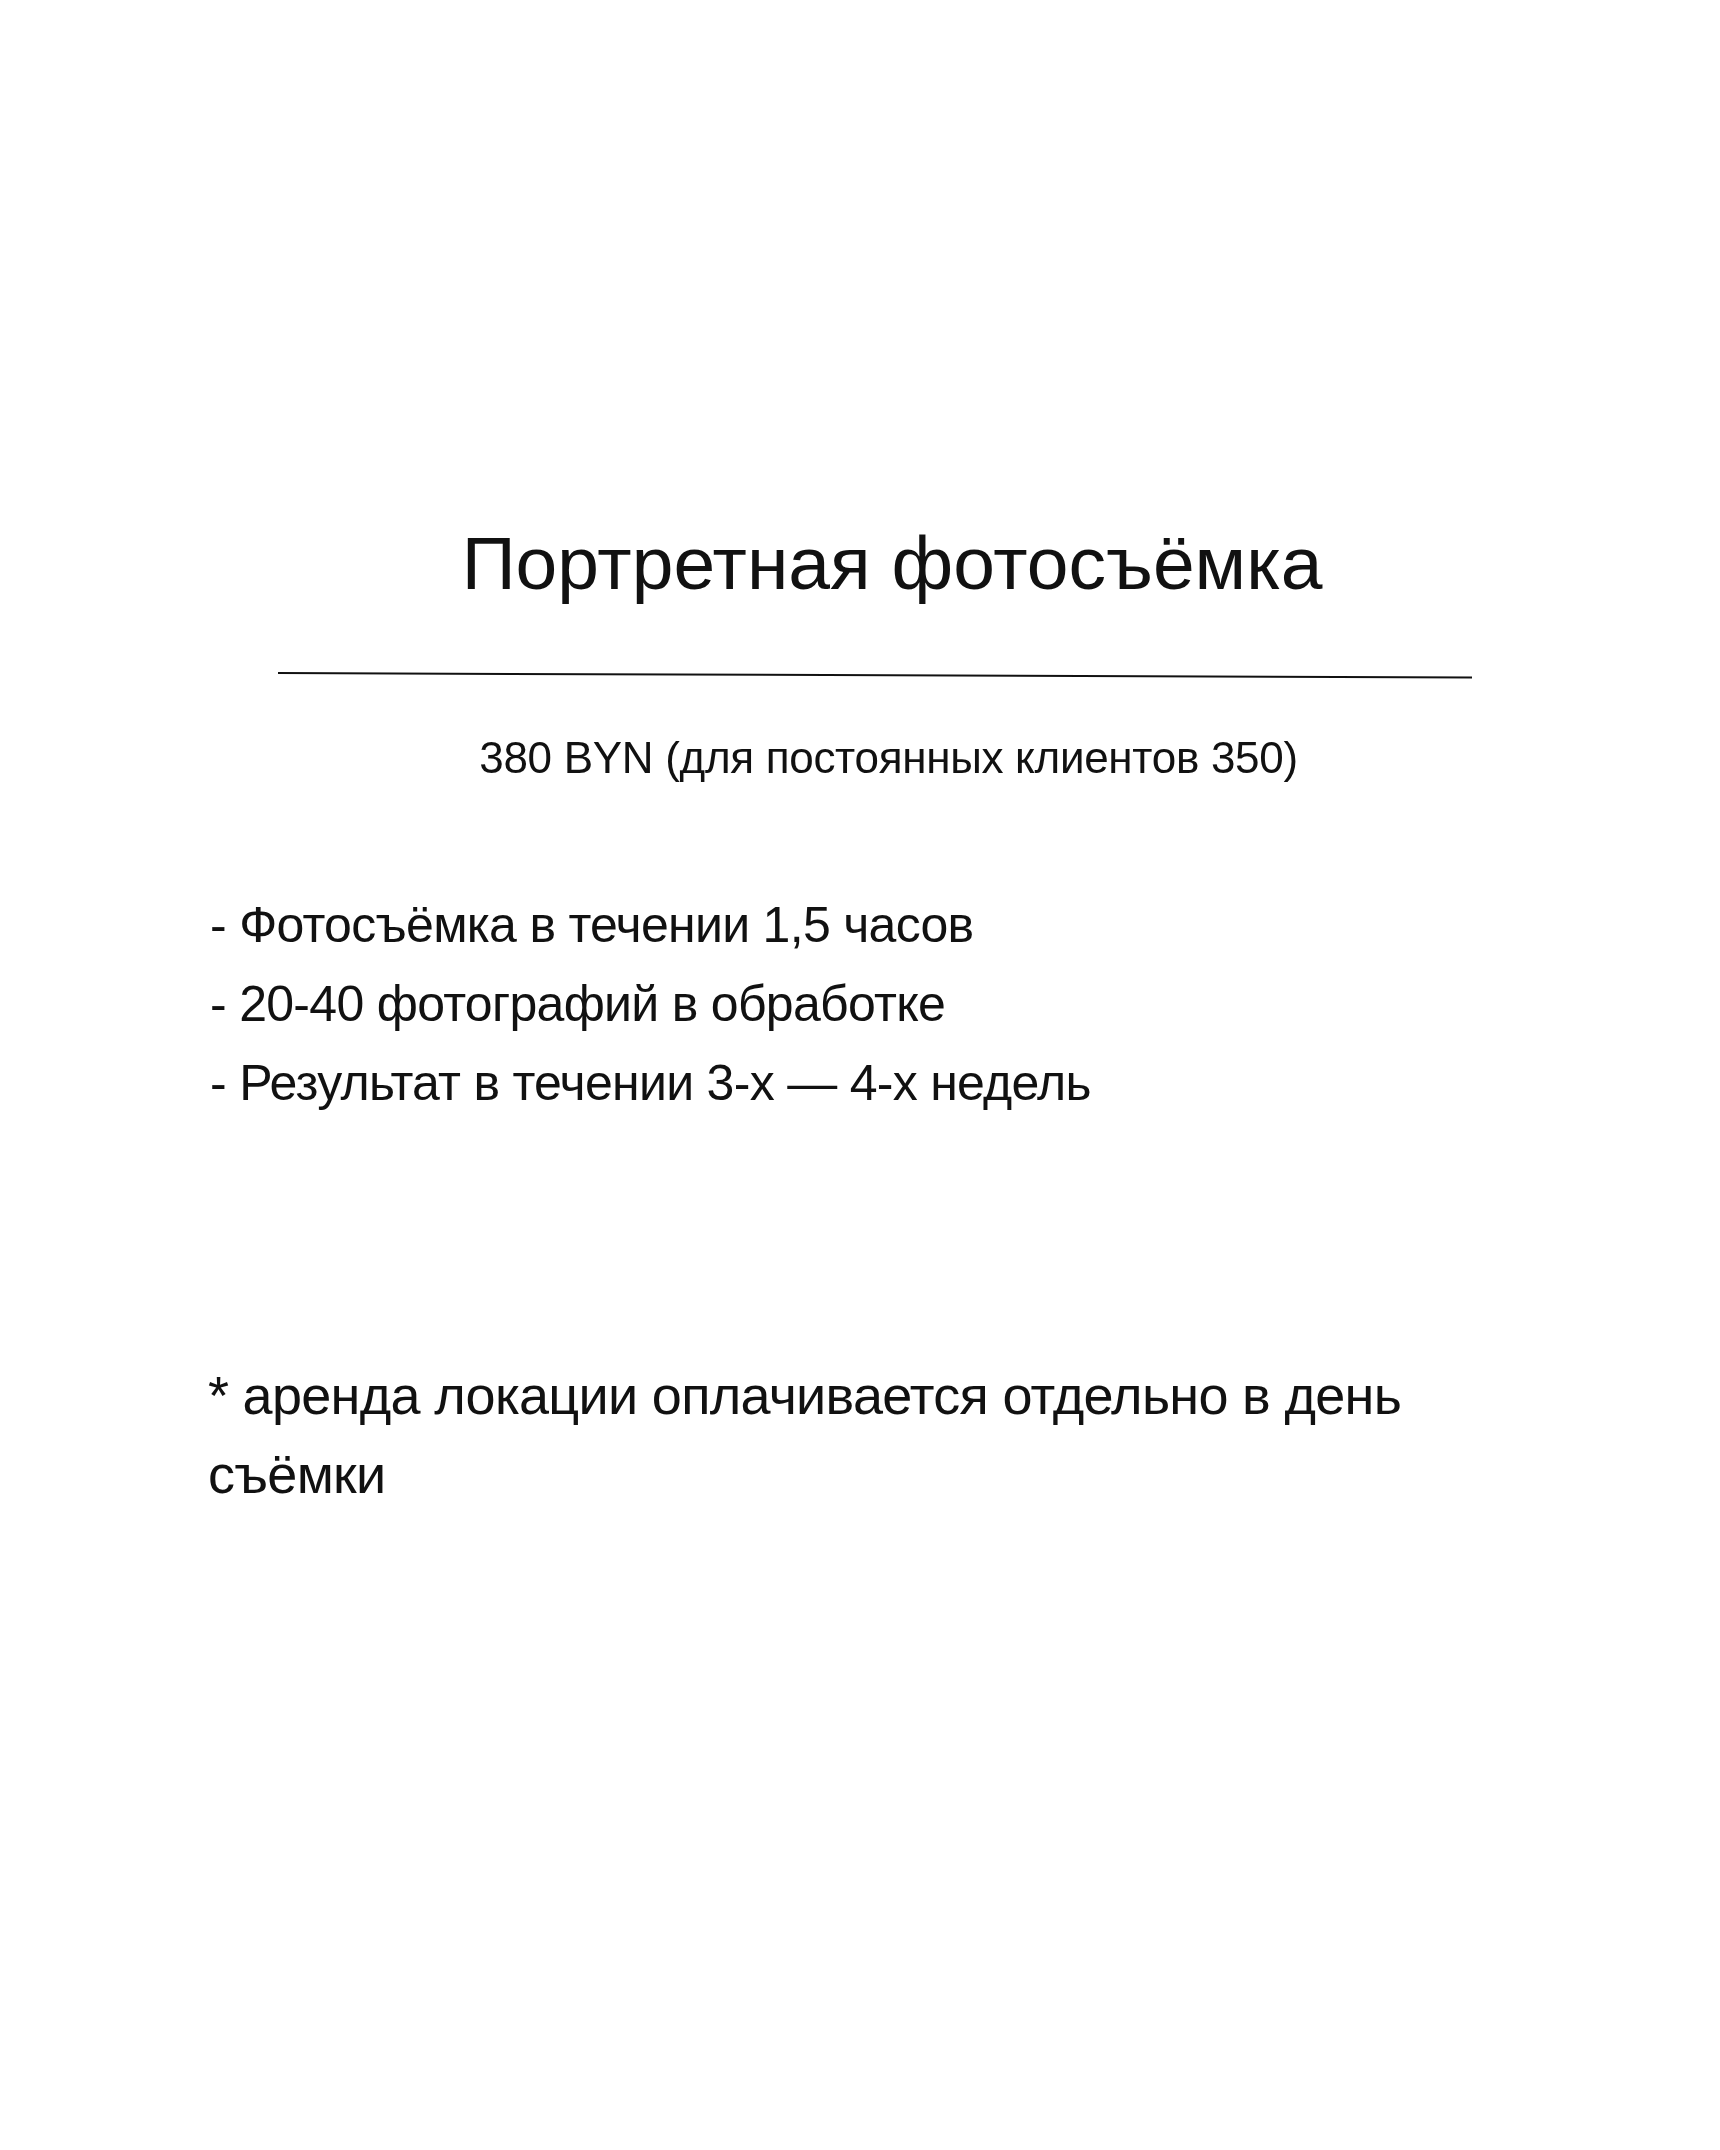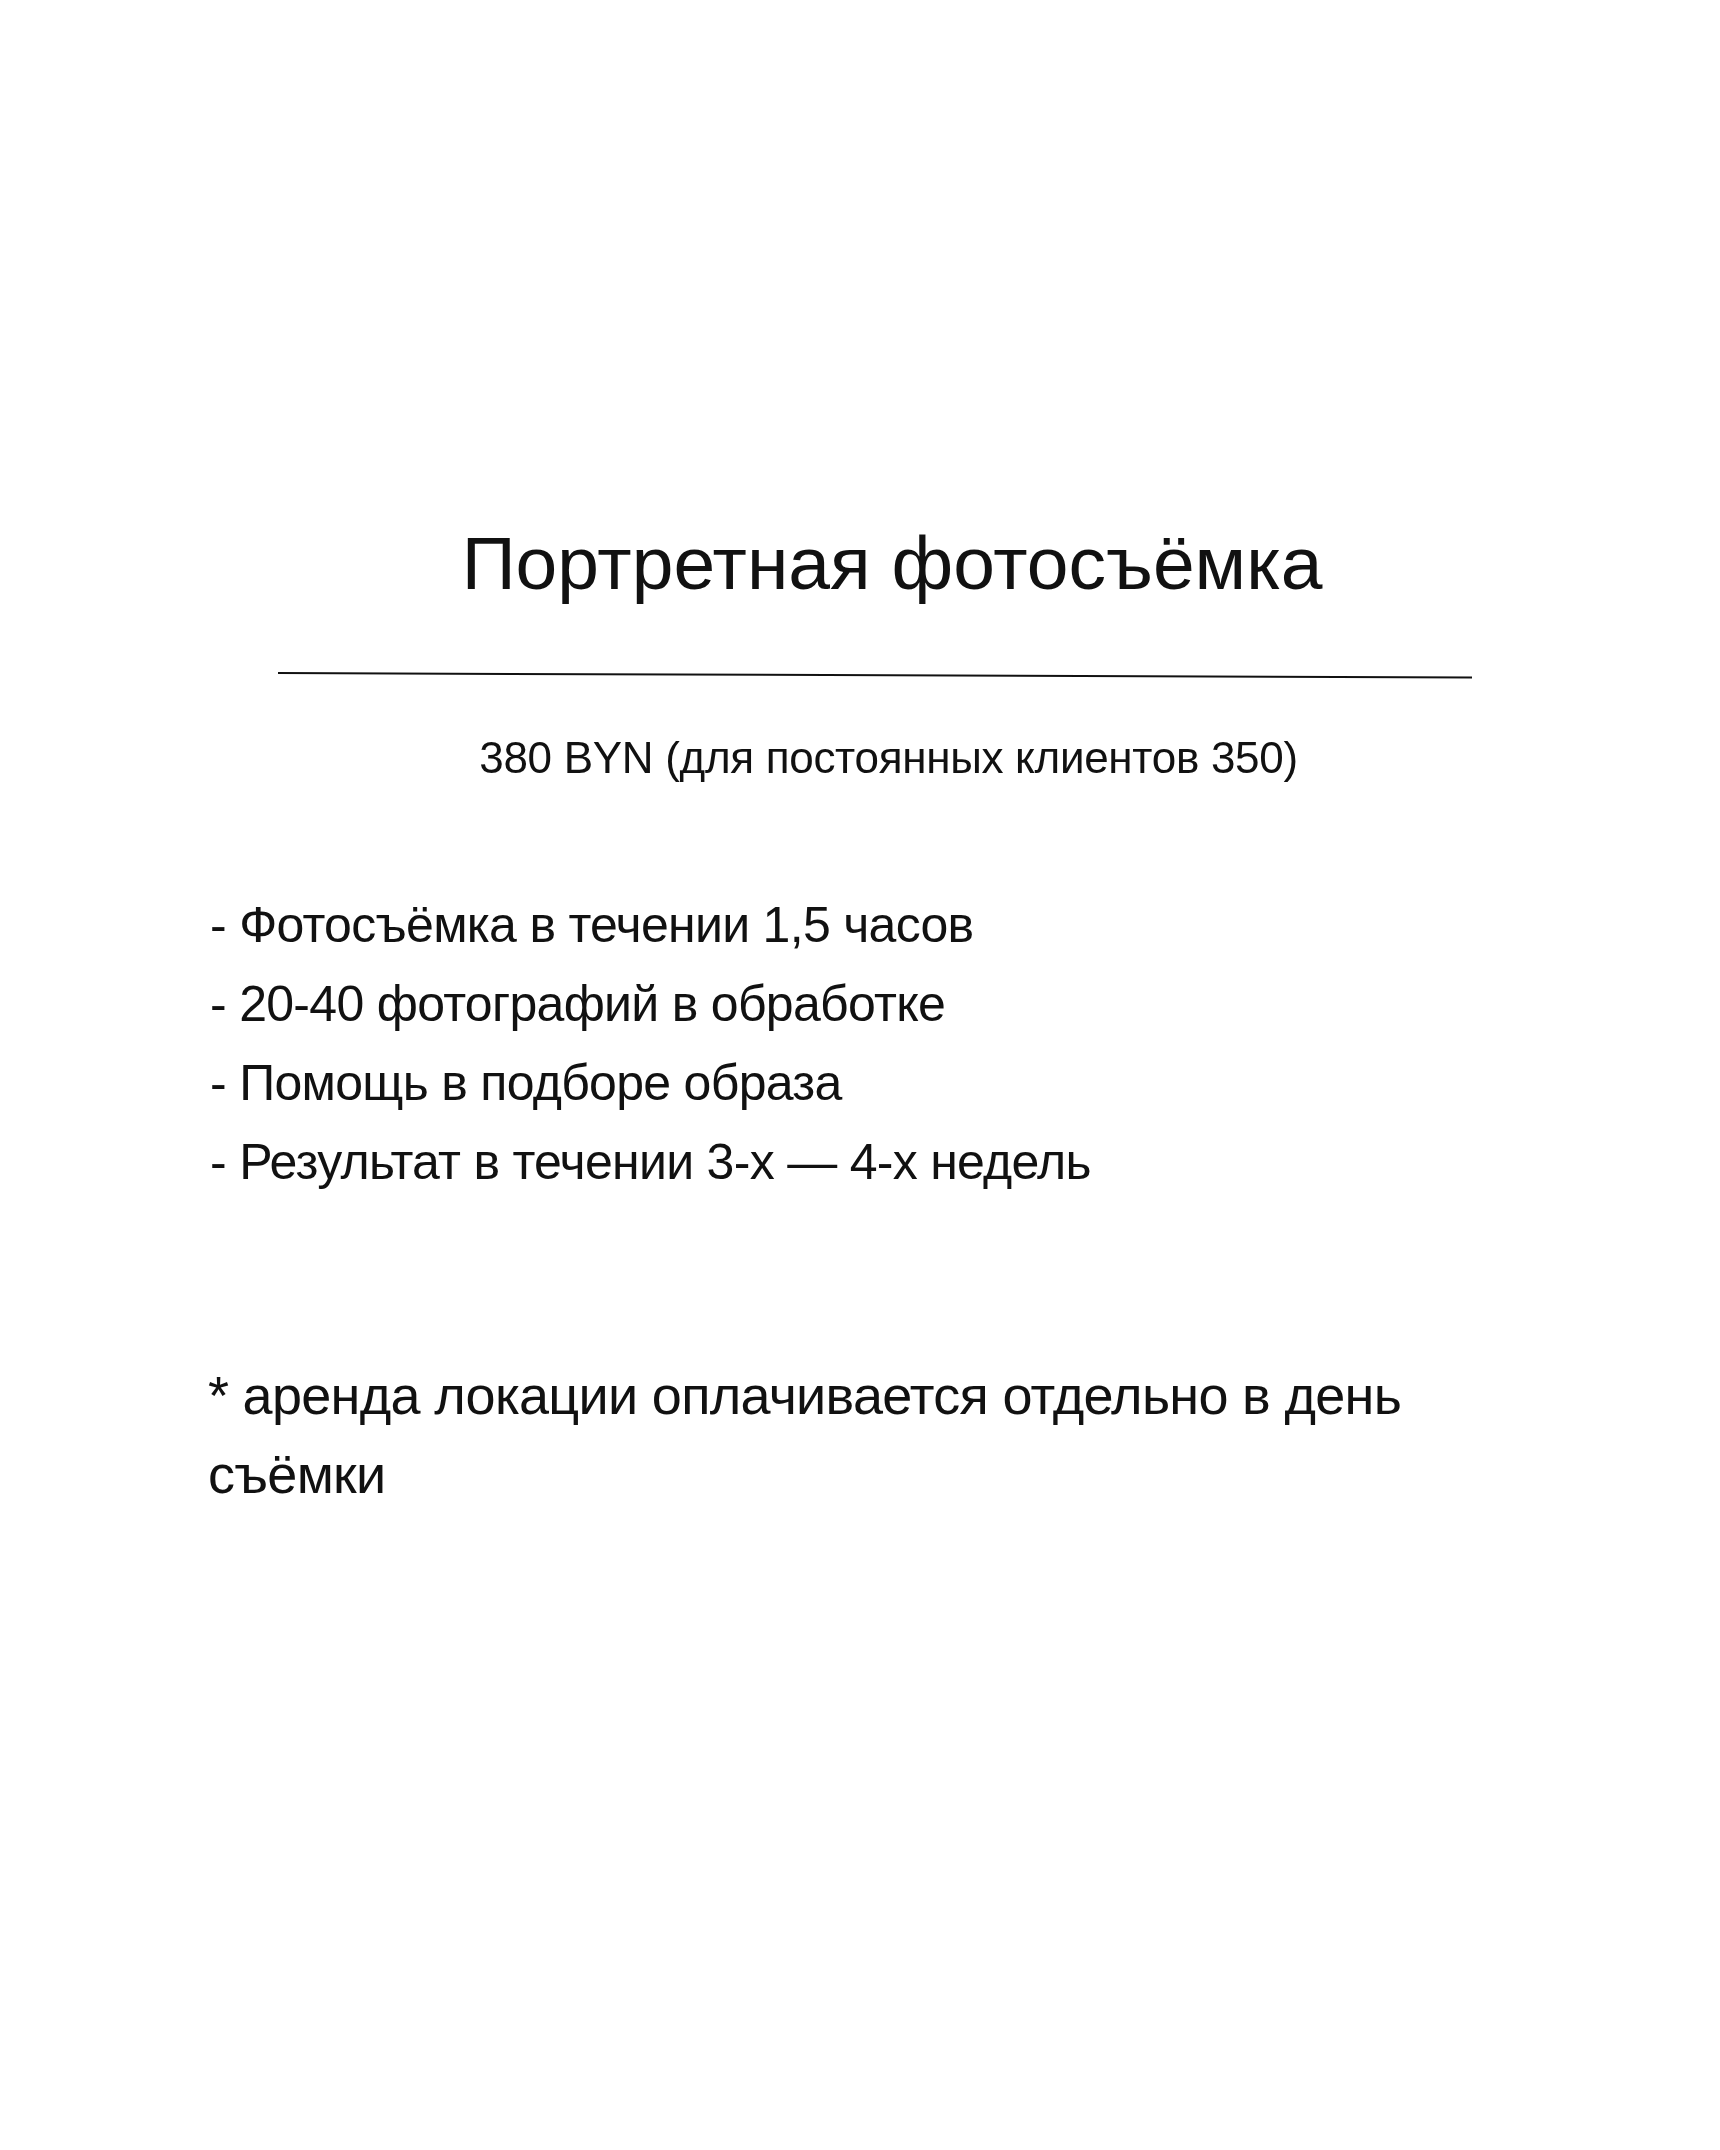--- a/index.html
+++ b/index.html
@@ -83,18 +83,17 @@
 </head>
 <body>
 
 <div class="page">
   <div class="title">Портретная фотосъёмка</div>
   <div class="divider"></div>
   <div class="price">380 BYN (для постоянных клиентов 350)</div>
   <ul class="features">
     <li>- Фотосъёмка в течении 1,5 часов</li>
     <li>- 20-40 фотографий в обработке</li>
-    <li>- Помощь в подборе образа</li>
     <li>- Результат в течении 3-х — 4-х недель</li>
   </ul>
   <div class="note">* аренда локации оплачивается отдельно в день съёмки</div>
 </div>
 
 
 </body></html>

